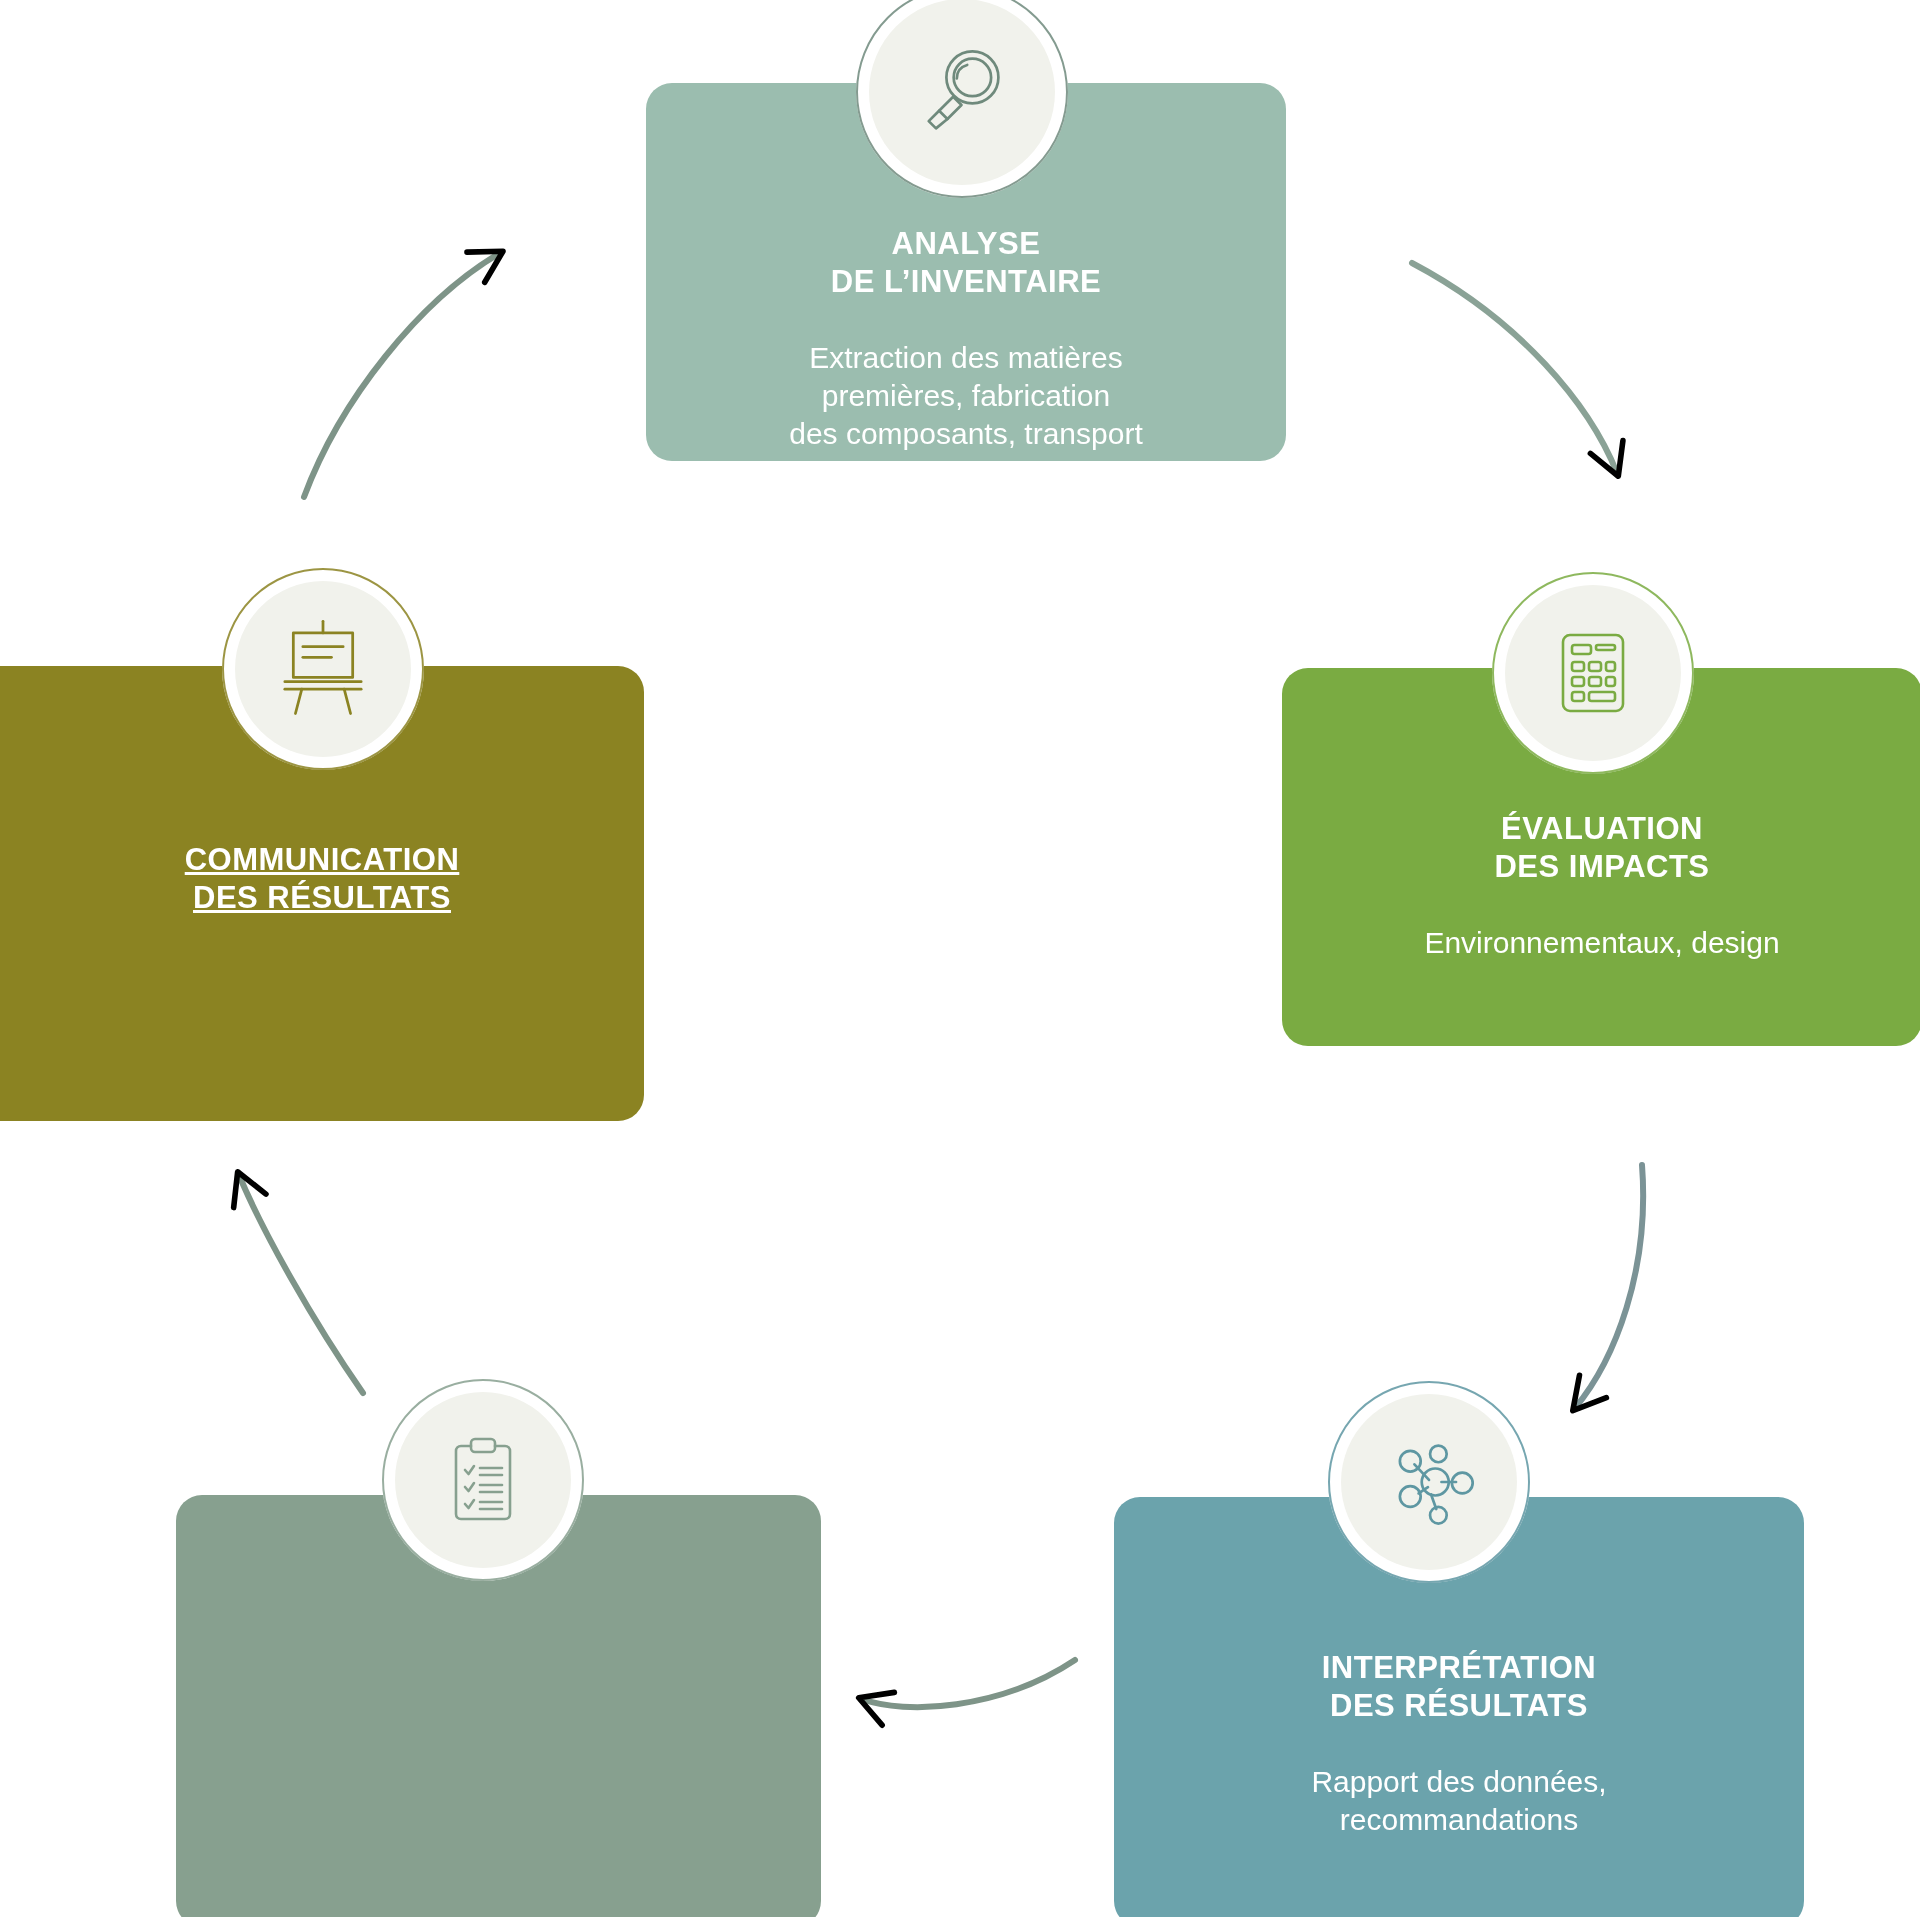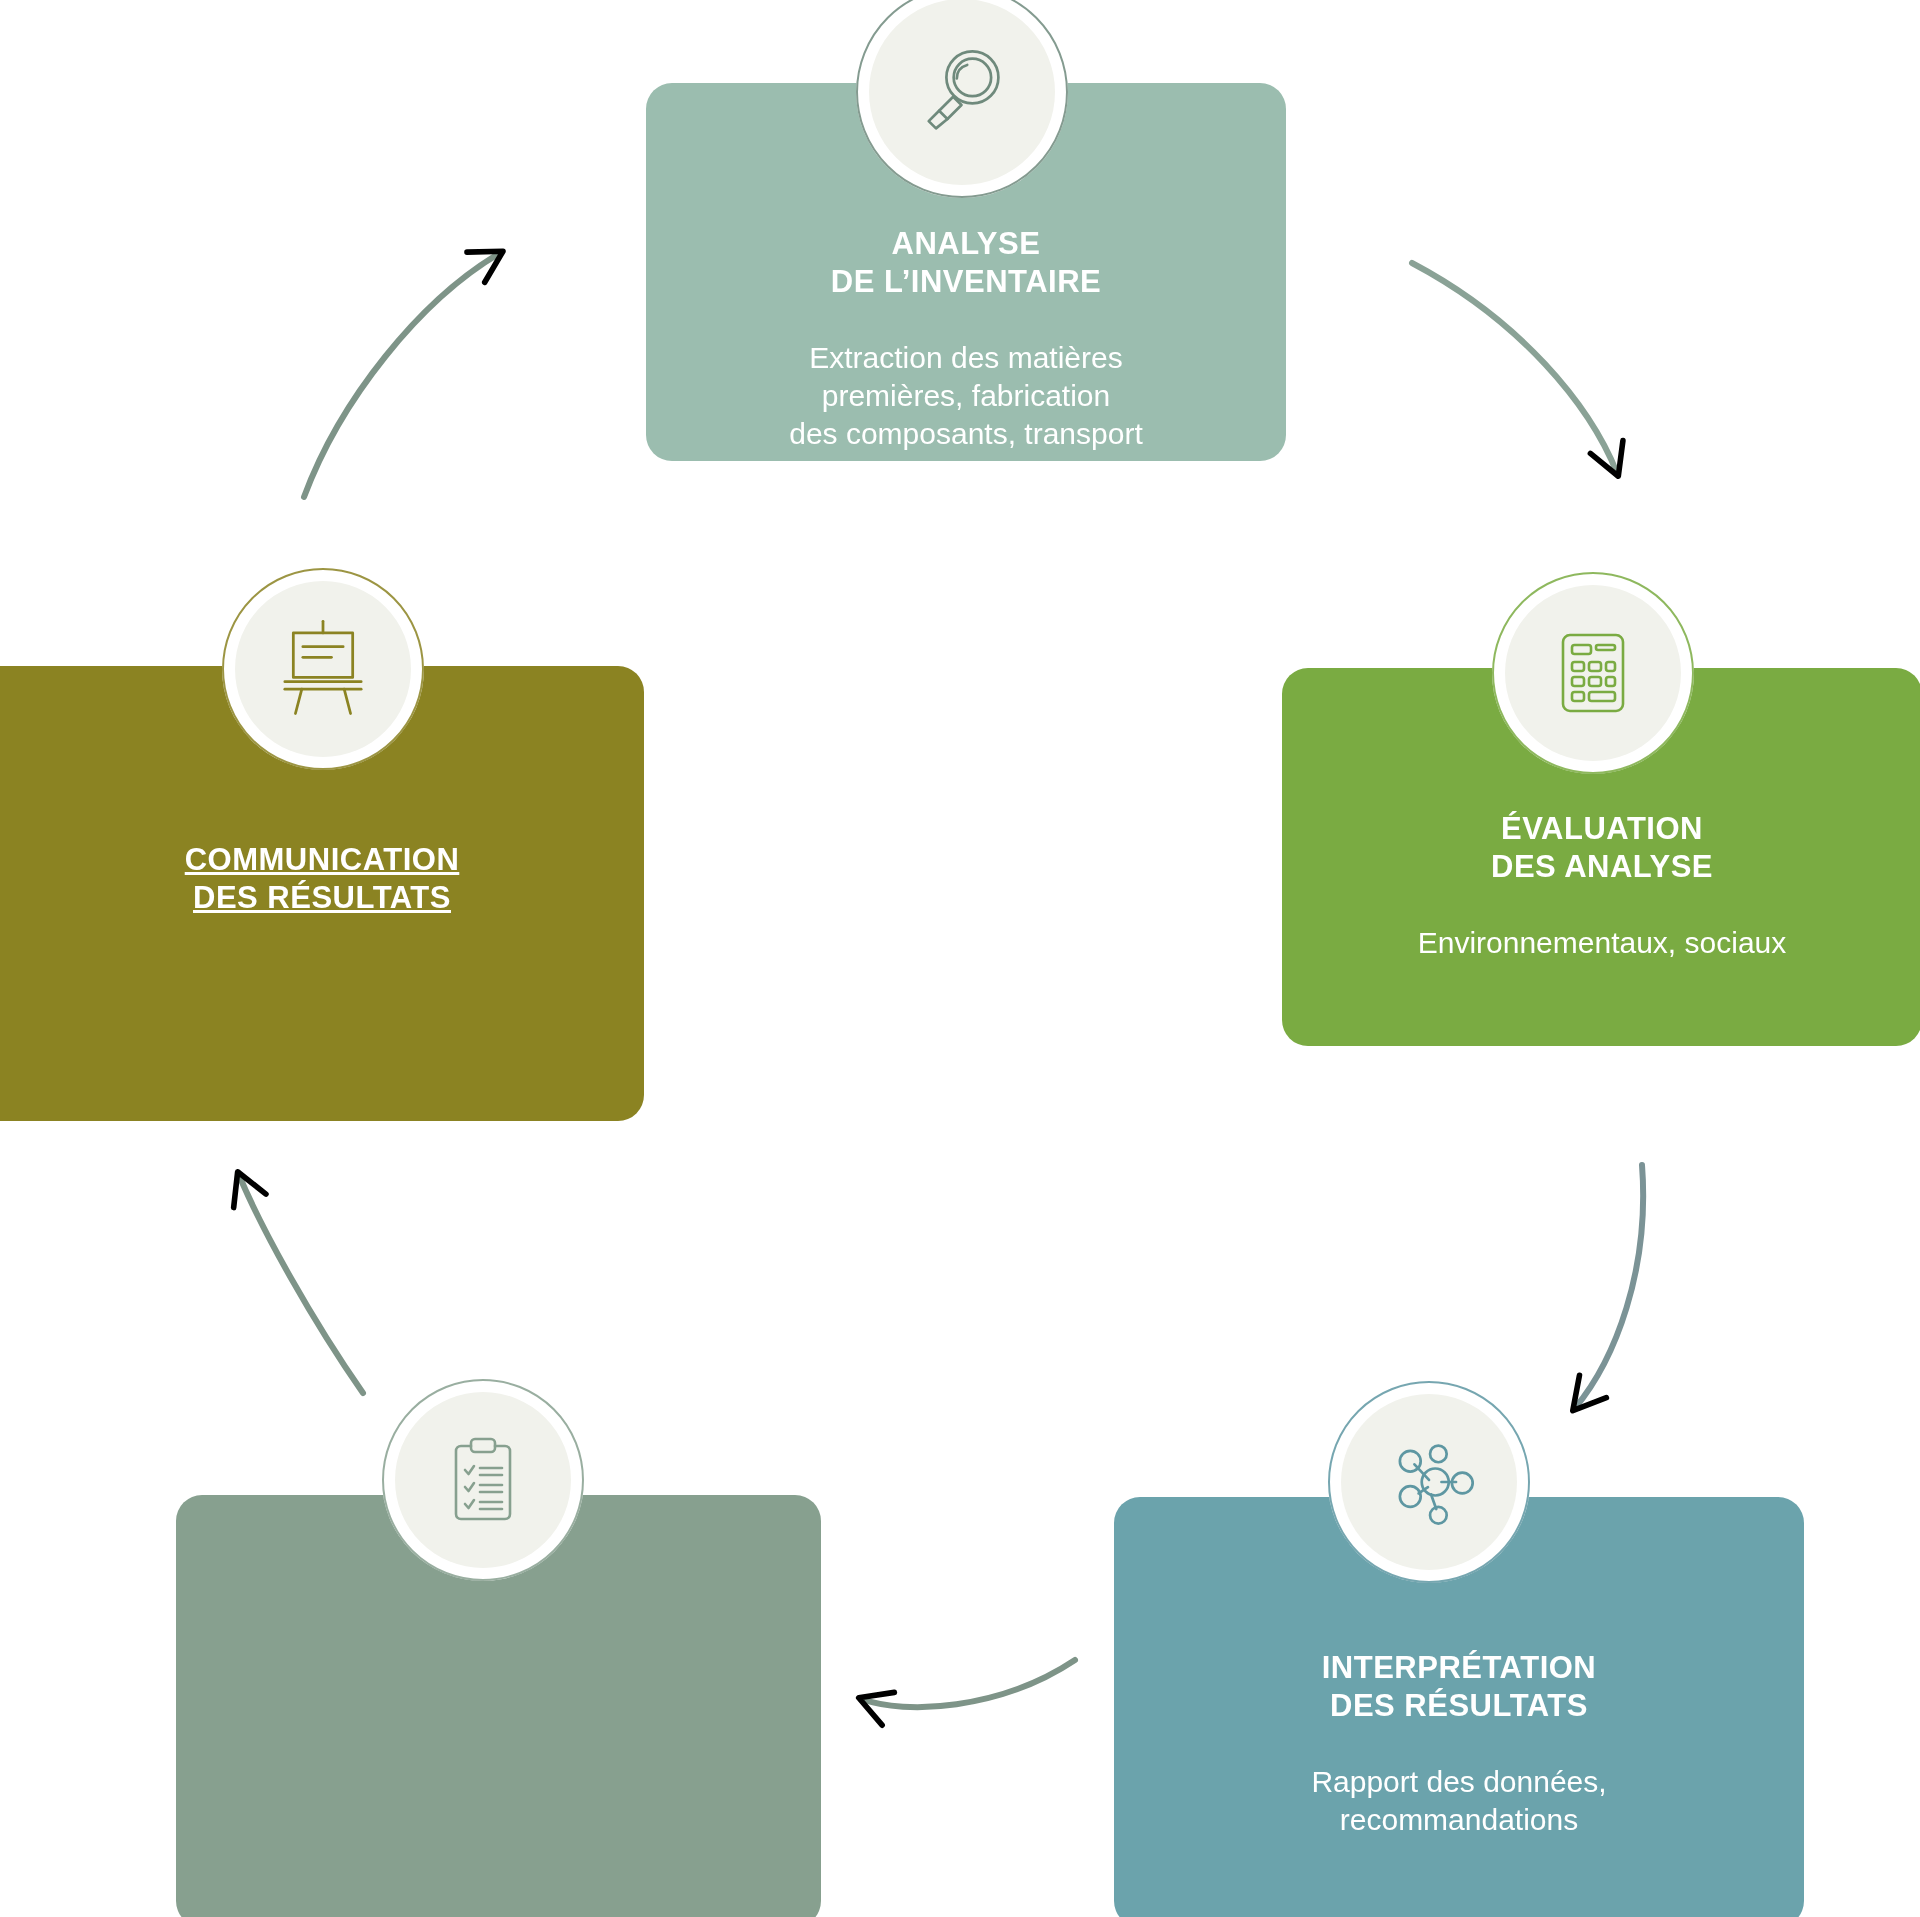--- a/index.html
+++ b/index.html
@@ -180,22 +180,22 @@
   <div class="card" id="card-inventaire">
     <div class="card-title">ANALYSE
 DE L’INVENTAIRE</div>
     <div class="card-desc">Extraction des matières
 premières, fabrication
 des composants, transport</div>
   </div>
 
   <div class="card" id="card-impacts">
     <div class="card-title">ÉVALUATION
-DES ANALYSE</div>
-    <div class="card-desc">Environnementaux, sociaux</div>
+DES IMPACTS</div>
+    <div class="card-desc">Environnementaux, design</div>
   </div>
 
   <div class="card" id="card-interpretation">
     <div class="card-title">INTERPRÉTATION
 DES RÉSULTATS</div>
     <div class="card-desc">Rapport des données,
 recommandations</div>
   </div>
 
   <div class="card" id="card-amelioration">

